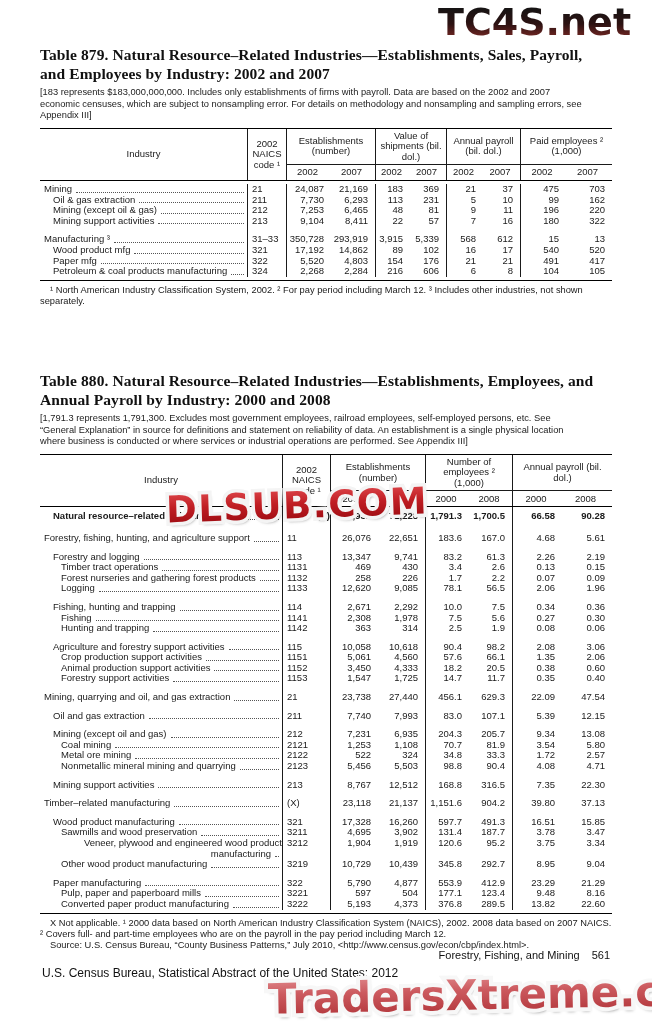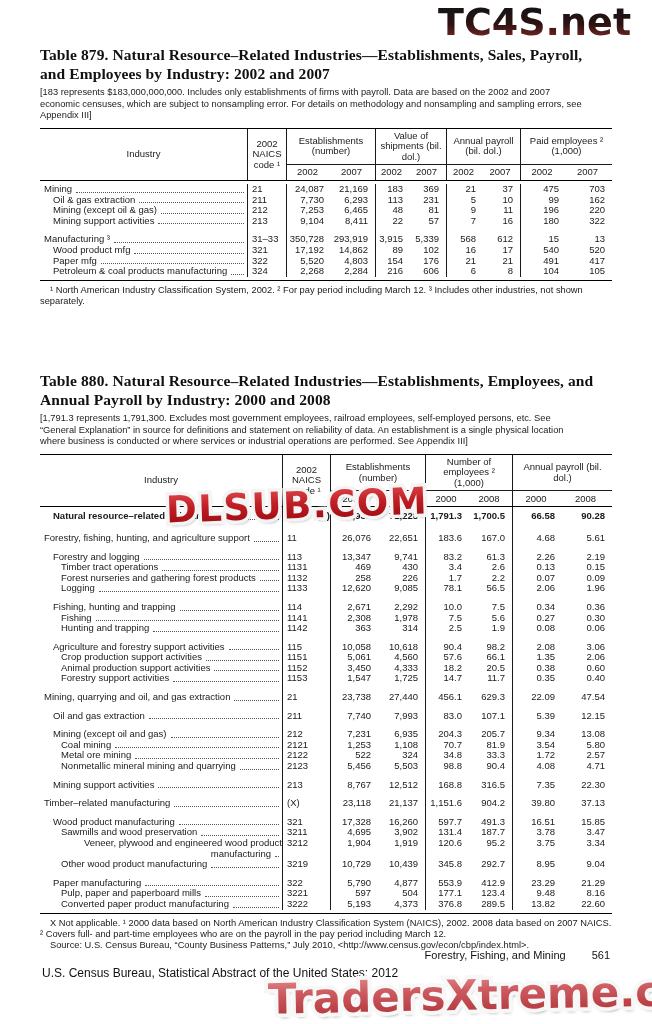--- a/index.html
+++ b/index.html
@@ -62,21 +62,21 @@
 
   .hd-rows { grid-template-rows:auto 15px; }
   .span2r { grid-row:1 / 3; }
 
   
   .footnotes { font-size:9.3px; line-height:11.3px; margin-top:4px; }
   .footnotes p { margin:0; text-indent:10px; }
 
   
   .running-head { position:absolute; top:949px; right:42px; font-size:11px; color:#111; }
-  .running-head .pgnum { margin-left:26px; }
+  .running-head .pgnum { margin-left:12px; }
   .imprint { position:absolute; top:966px; left:42px; font-size:12px; color:#111; }
 
   
   .wm { position:absolute; font-family:"DejaVu Sans","Liberation Sans",sans-serif;
         font-weight:bold; white-space:nowrap; z-index:50; }
   .wm .under, .wm .over { display:block; }
   .wm .over { position:absolute; left:0; top:0; }
 
   .wm-top { top:0px; left:438px; font-size:38px; letter-spacing:0px; }
   .wm-top .solo {

